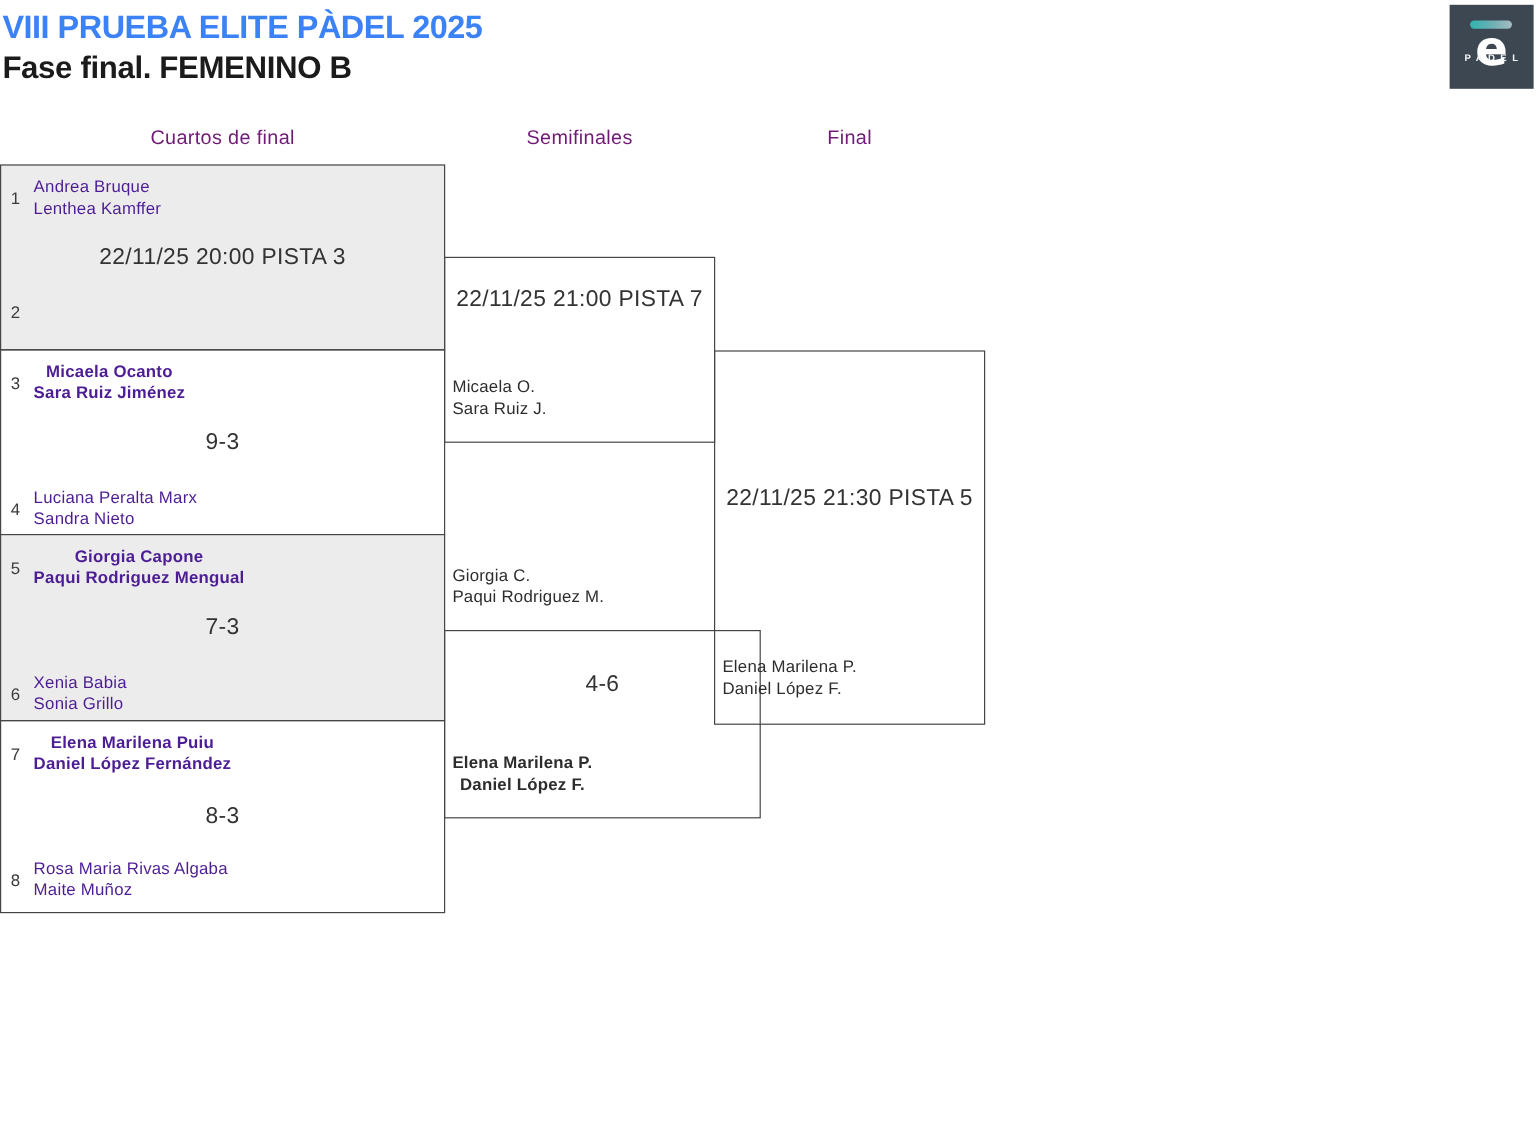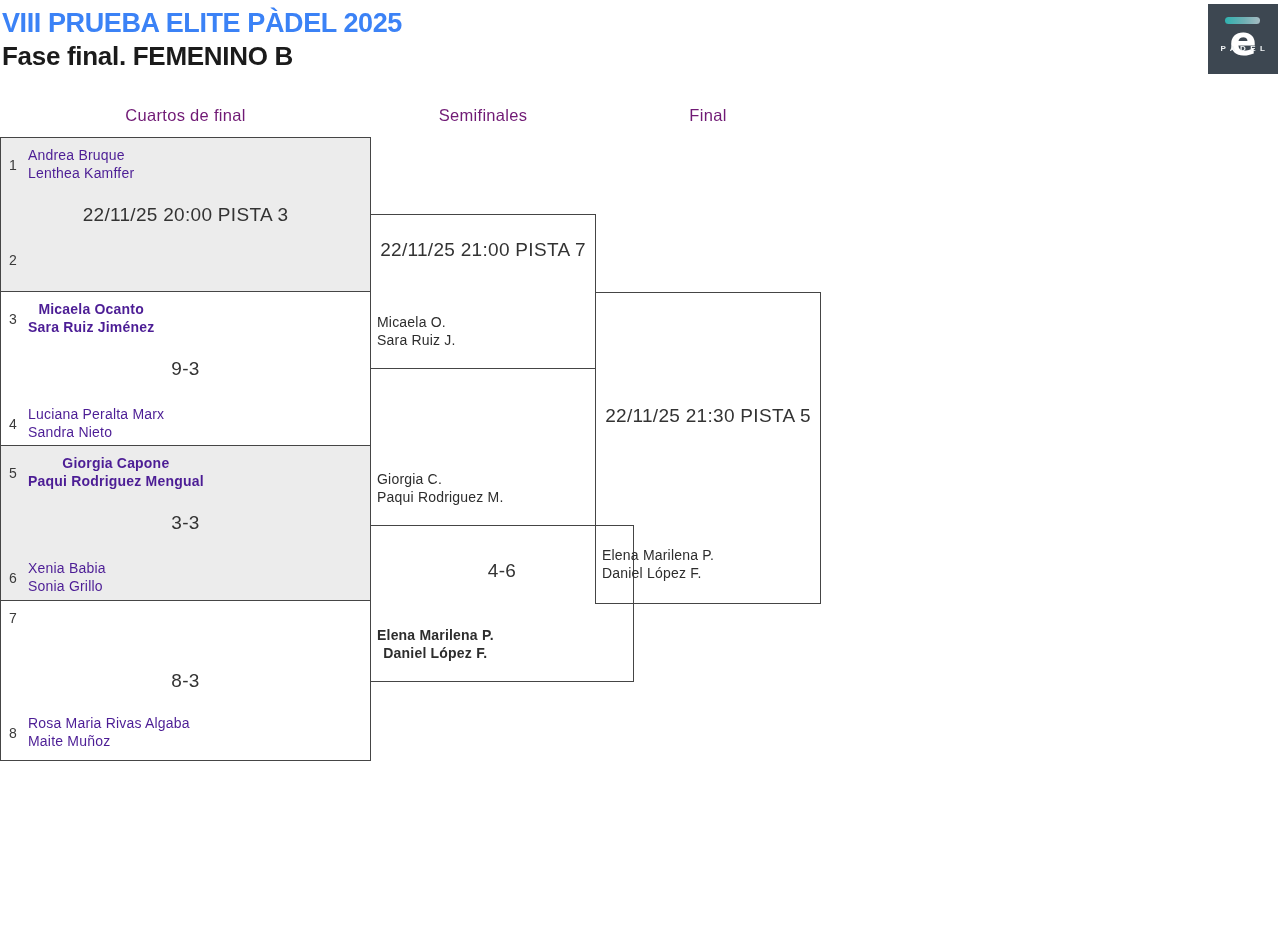--- a/index.html
+++ b/index.html
@@ -158,33 +158,37 @@
 </div>
 
 <div class="match shaded" style="left:0; top:445px; width:371px; height:156px;">
   <div class="team-row top">
     <span class="seed">5</span>
     <span class="names winner">
       <span>Giorgia Capone</span>
       <span>Paqui Rodriguez Mengual</span>
     </span>
   </div>
-  <div class="center-text mid">3-3</div>
+  <div class="center-text mid">7-3</div>
   <div class="team-row bottom">
     <span class="seed">6</span>
     <span class="names">
       <span>Xenia Babia</span>
       <span>Sonia Grillo</span>
     </span>
   </div>
 </div>
 
 <div class="match" style="left:0; top:600px; width:371px; height:161px;">
   <div class="team-row top">
     <span class="seed">7</span>
+    <span class="names winner">
+      <span>Elena Marilena Puiu</span>
+      <span>Daniel López Fernández</span>
+    </span>
   </div>
   <div class="center-text mid">8-3</div>
   <div class="team-row bottom">
     <span class="seed">8</span>
     <span class="names">
       <span>Rosa Maria Rivas Algaba</span>
       <span>Maite Muñoz</span>
     </span>
   </div>
 </div>

